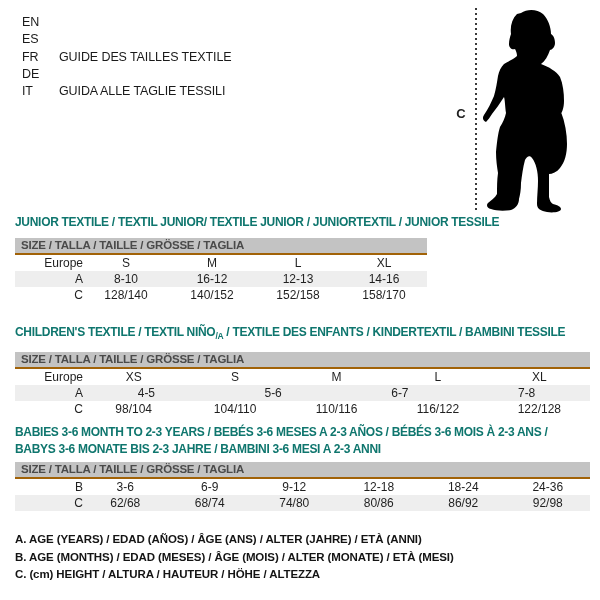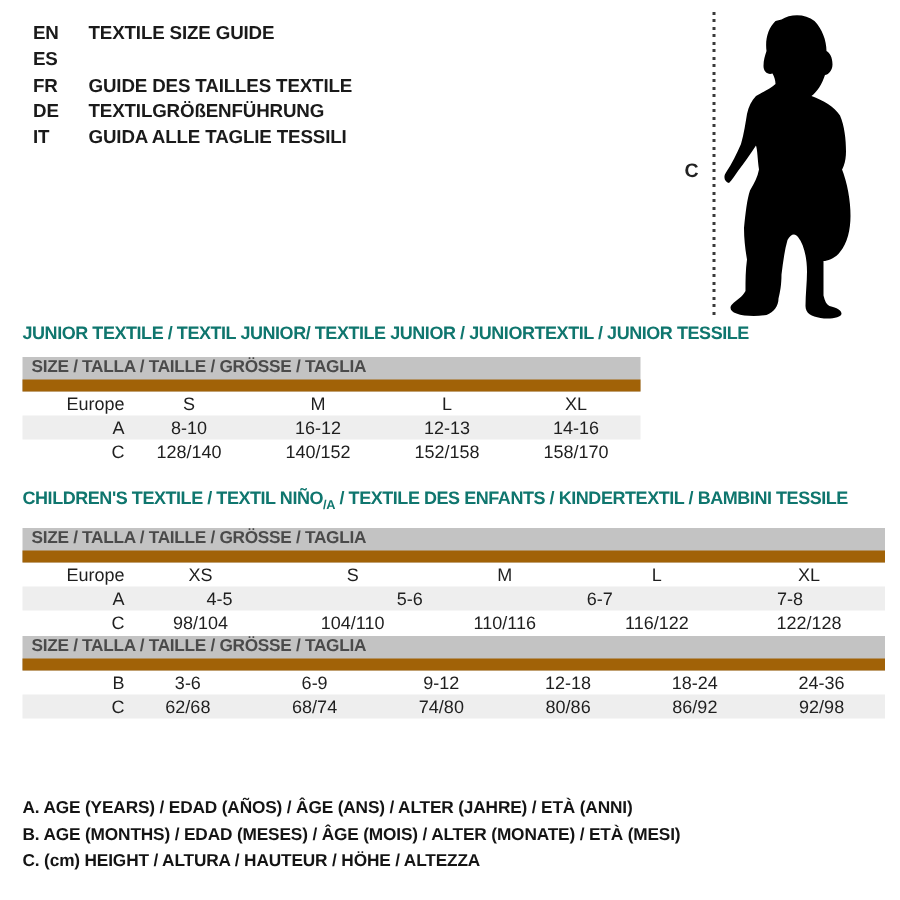--- a/index.html
+++ b/index.html
@@ -2,21 +2,21 @@
 <html><head>
 <meta charset="utf-8">
 <style>
   html,body{margin:0;padding:0;background:#fff;}
   .page{
     position:relative;width:600px;height:600px;background:#ffffff;overflow:hidden;
     font-family:"Liberation Sans",sans-serif;color:#1a1a1a;
   }
   
   .lang-list{position:absolute;left:22px;top:14px;}
-  .lang-row{display:flex;line-height:17.3px;font-size:12.5px;font-weight:700;letter-spacing:-0.1px;}
+  .lang-row{display:flex;line-height:17.3px;font-size:12.5px;font-weight:400;letter-spacing:-0.1px;}
   .lang-code{width:37px;}
   
   .baby{position:absolute;left:478px;top:0;width:117px;height:218px;}
   .dotted-line{
     position:absolute;left:475px;top:8px;width:2px;height:202px;
     background-image:repeating-linear-gradient(to bottom,#3a3a3a 0 2px,transparent 2px 5px);
   }
   .height-label{position:absolute;left:452px;top:106px;width:18px;text-align:center;
     font-size:13px;font-weight:700;color:#222;}
   
@@ -24,50 +24,48 @@
   .t1{top:215px;width:412px;}
   .t2{top:325px;width:575px;}
   .t3{top:424px;width:575px;}
   .table-title{font-weight:700;font-size:12px;line-height:14px;letter-spacing:-0.3px;
     white-space:nowrap;margin-bottom:9px;color:#0f766e;}
   .t3 .table-title{line-height:17px;margin-bottom:4px;white-space:normal;}
   .subscript{font-size:8.5px;vertical-align:-3px;}
   .size-bar{
     height:15px;line-height:15px;background:#c3c3c3;color:#4a4a4a;
     font-size:11.5px;font-weight:700;padding-left:6px;letter-spacing:-0.2px;
-    border-bottom:8px solid #a16207;
+    border-bottom:2px solid #a16207;
   }
   .trow{display:flex;height:16px;line-height:16px;font-size:12px;color:#1f1f1f;}
   .trow.alt{background:#eeeeee;}
   .cell{flex:1;text-align:center;}
   .cell.label{flex:0 0 62px;text-align:right;padding-left:6px;}
   
   .footnotes{position:absolute;left:15px;top:531px;}
   .footnote{font-size:11.5px;font-weight:700;line-height:17.5px;letter-spacing:-0.1px;color:#141414;}
 </style>
 </head>
 <body>
 
 <div class="page">
 
   <div class="lang-list">
     <div class="lang-row">
       <span class="lang-code">EN</span>
-      <span class="lang-title">TEXTILE SIZE GUIDE</span>
     </div>
     <div class="lang-row">
       <span class="lang-code">ES</span>
     </div>
     <div class="lang-row">
       <span class="lang-code">FR</span>
       <span class="lang-title">GUIDE DES TAILLES TEXTILE</span>
     </div>
     <div class="lang-row">
       <span class="lang-code">DE</span>
-      <span class="lang-title">TEXTILGRÖßENFÜHRUNG</span>
     </div>
     <div class="lang-row">
       <span class="lang-code">IT</span>
       <span class="lang-title">GUIDA ALLE TAGLIE TESSILI</span>
     </div>
   </div>
 
   <div class="dotted-line"></div>
   <div class="height-label">C</div>
   <svg class="baby" viewBox="478 0 117 218" aria-hidden="true">
@@ -171,20 +169,24 @@
       <span class="cell label">C</span>
       <span class="cell">98/104</span>
       <span class="cell">104/110</span>
       <span class="cell">110/116</span>
       <span class="cell">116/122</span>
       <span class="cell">122/128</span>
     </div>
   </section>
 
   <section class="size-table t3">
+    <div class="table-title">
+      <div>BABIES 3-6 MONTH TO 2-3 YEARS / BEBÉS 3-6 MESES A 2-3 AÑOS / BÉBÉS 3-6 MOIS À 2-3 ANS /</div>
+      <div>BABYS 3-6 MONATE BIS 2-3 JAHRE / BAMBINI 3-6 MESI A 2-3 ANNI</div>
+    </div>
     <div class="size-bar">SIZE / TALLA / TAILLE / GRÖSSE / TAGLIA</div>
     <div class="trow">
       <span class="cell label">B</span>
       <span class="cell">3-6</span>
       <span class="cell">6-9</span>
       <span class="cell">9-12</span>
       <span class="cell">12-18</span>
       <span class="cell">18-24</span>
       <span class="cell">24-36</span>
     </div>

